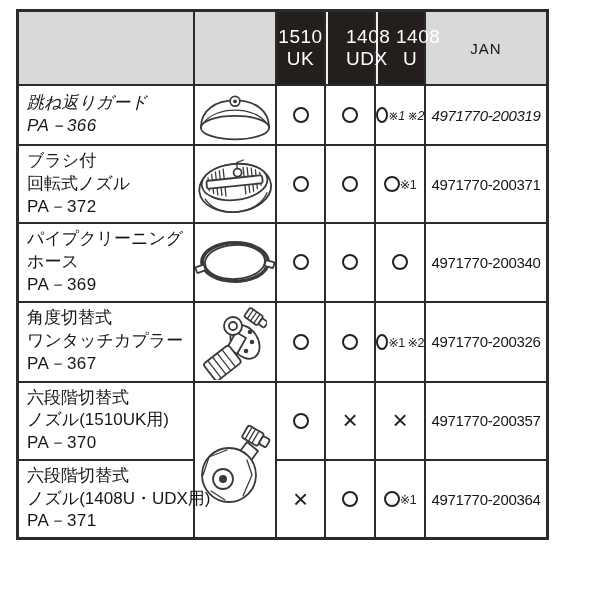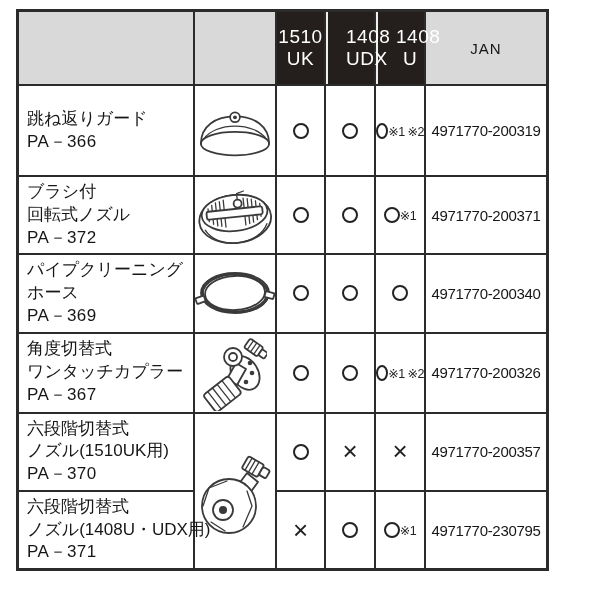--- a/index.html
+++ b/index.html
@@ -74,21 +74,21 @@
             <span class="hline">UDX</span>
           </th>
           <th class="dark sep">
             <span class="hline">1408</span>
             <span class="hline">U</span>
           </th>
           <th class="jan-head">JAN</th>
         </tr>
       </thead>
       <tbody>
-          <tr style="height: 91px;">
+          <tr style="height: 60px; font-style: italic;">
             <td class="name-cell">
               <div class="name-line">跳ね返りガード</div>
               <div class="name-line model">PA－366</div>
             </td>
             <td class="image-cell">
               <svg class="pimg" width="78" height="58" viewBox="0 0 80 58">
       <ellipse cx="40" cy="42" rx="35" ry="12"></ellipse>
       <path d="M5 42 C5 24 20 14 40 14 C60 14 75 24 75 42" class="nofill"></path>
       <path d="M8 37 C14 29 26 24 40 24 C54 24 66 29 72 37" class="thin"></path>
       <circle cx="40" cy="15" r="5"></circle>
@@ -280,20 +280,20 @@
               <div class="sym-wrap">
                 <span class="sym-circle"></span>
               </div>
             </td>
             <td class="sym-cell">
               <div class="sym-wrap">
                 <span class="sym-circle"></span>
                 <div class="sym-note">※1</div>
               </div>
             </td>
-            <td class="jan-cell">4971770-230795</td>
+            <td class="jan-cell">4971770-200364</td>
           </tr>
         </tbody>
     </table>
   </div>
 
 
 </div>
 
 </body></html>

